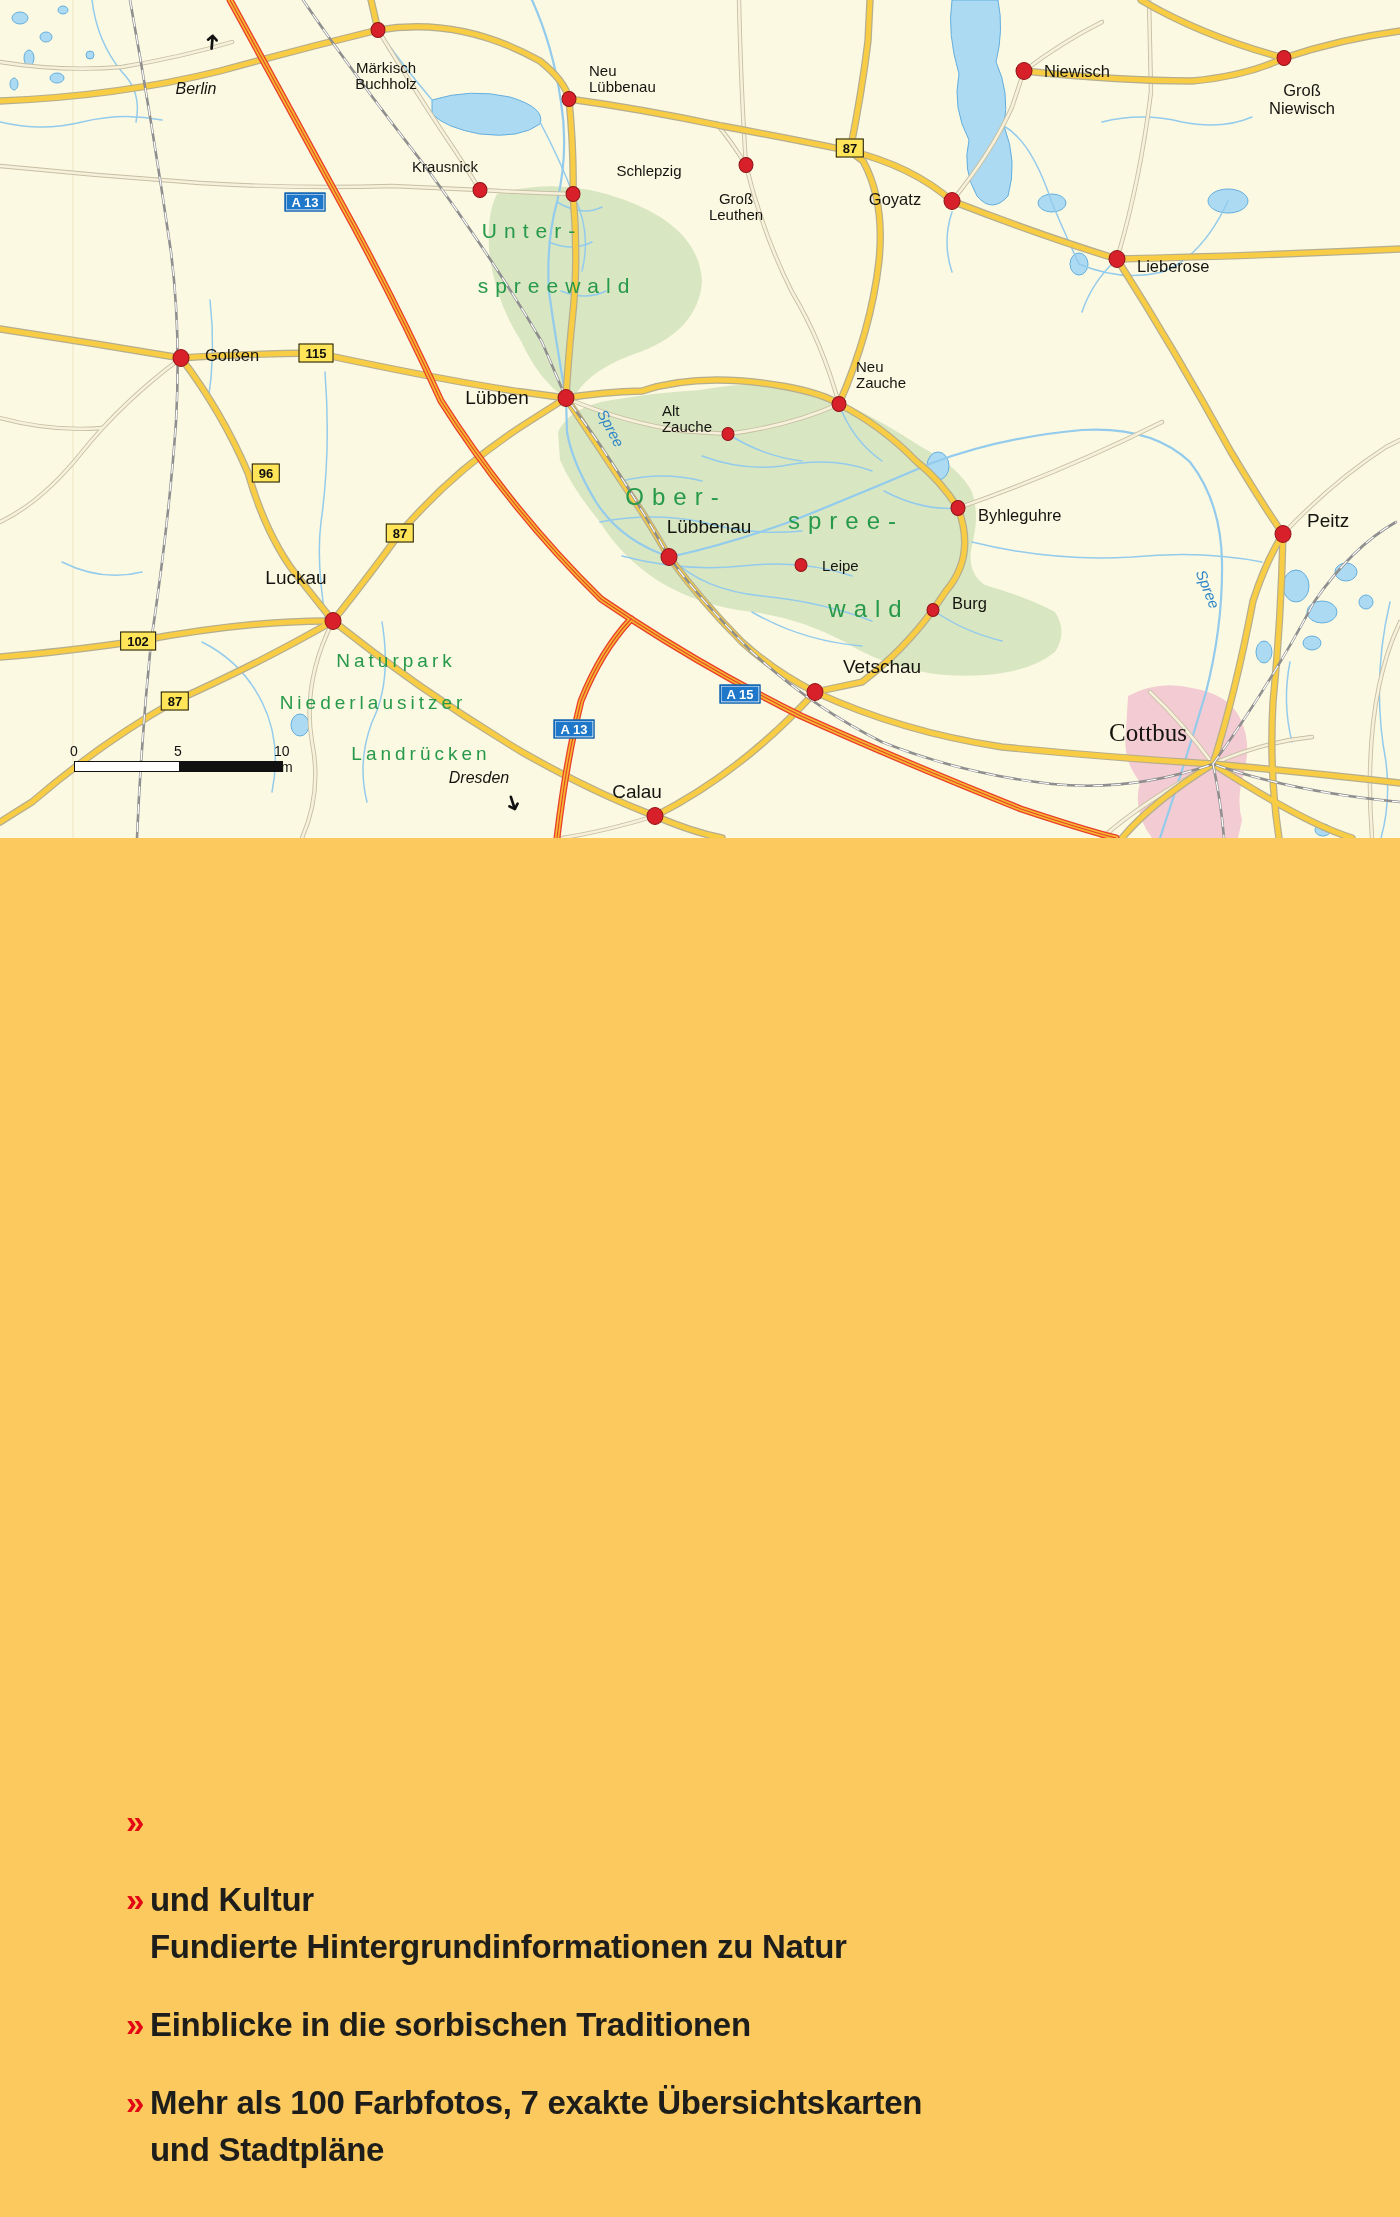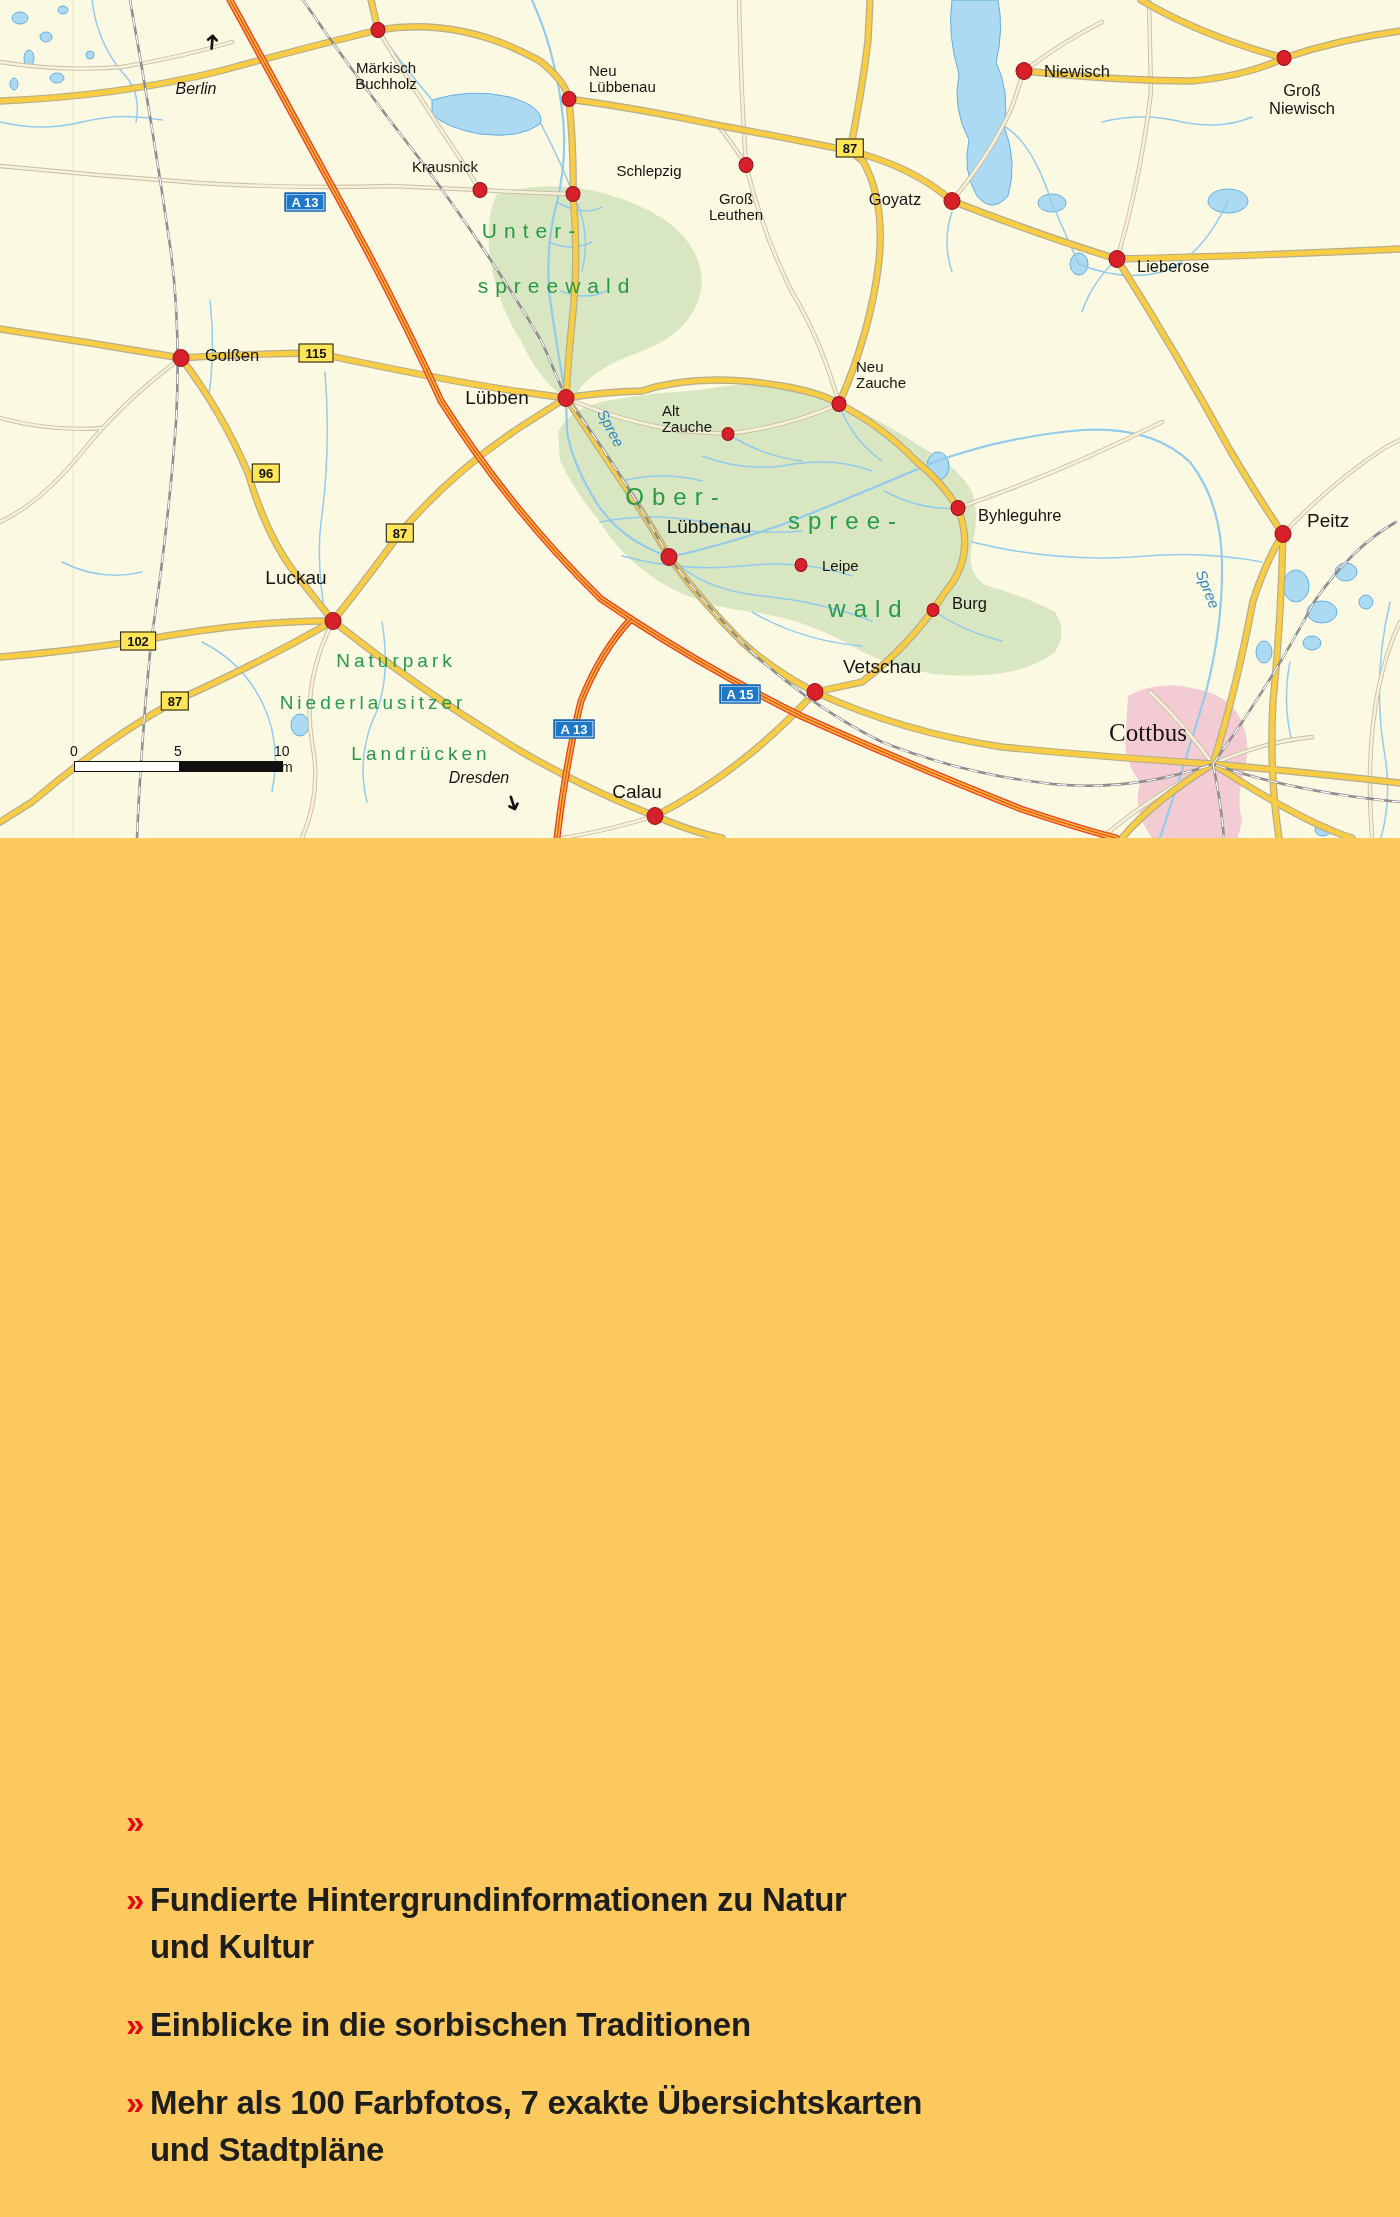--- a/index.html
+++ b/index.html
@@ -377,22 +377,22 @@
   </div>
 
   <div class="lower">
     <div class="bullets" id="bullets">
         <div class="bullet">
           <div class="mark">»</div>
         </div>
         <div class="bullet">
           <div class="mark">»</div>
           <div class="blines">
+            <div>und Kultur</div>
             <div>Fundierte Hintergrundinformationen zu Natur</div>
-            <div>und Kultur</div>
           </div>
         </div>
         <div class="bullet">
           <div class="mark">»</div>
           <div class="blines">
             <div>Einblicke in die sorbischen Traditionen</div>
           </div>
         </div>
         <div class="bullet">
           <div class="mark">»</div>

